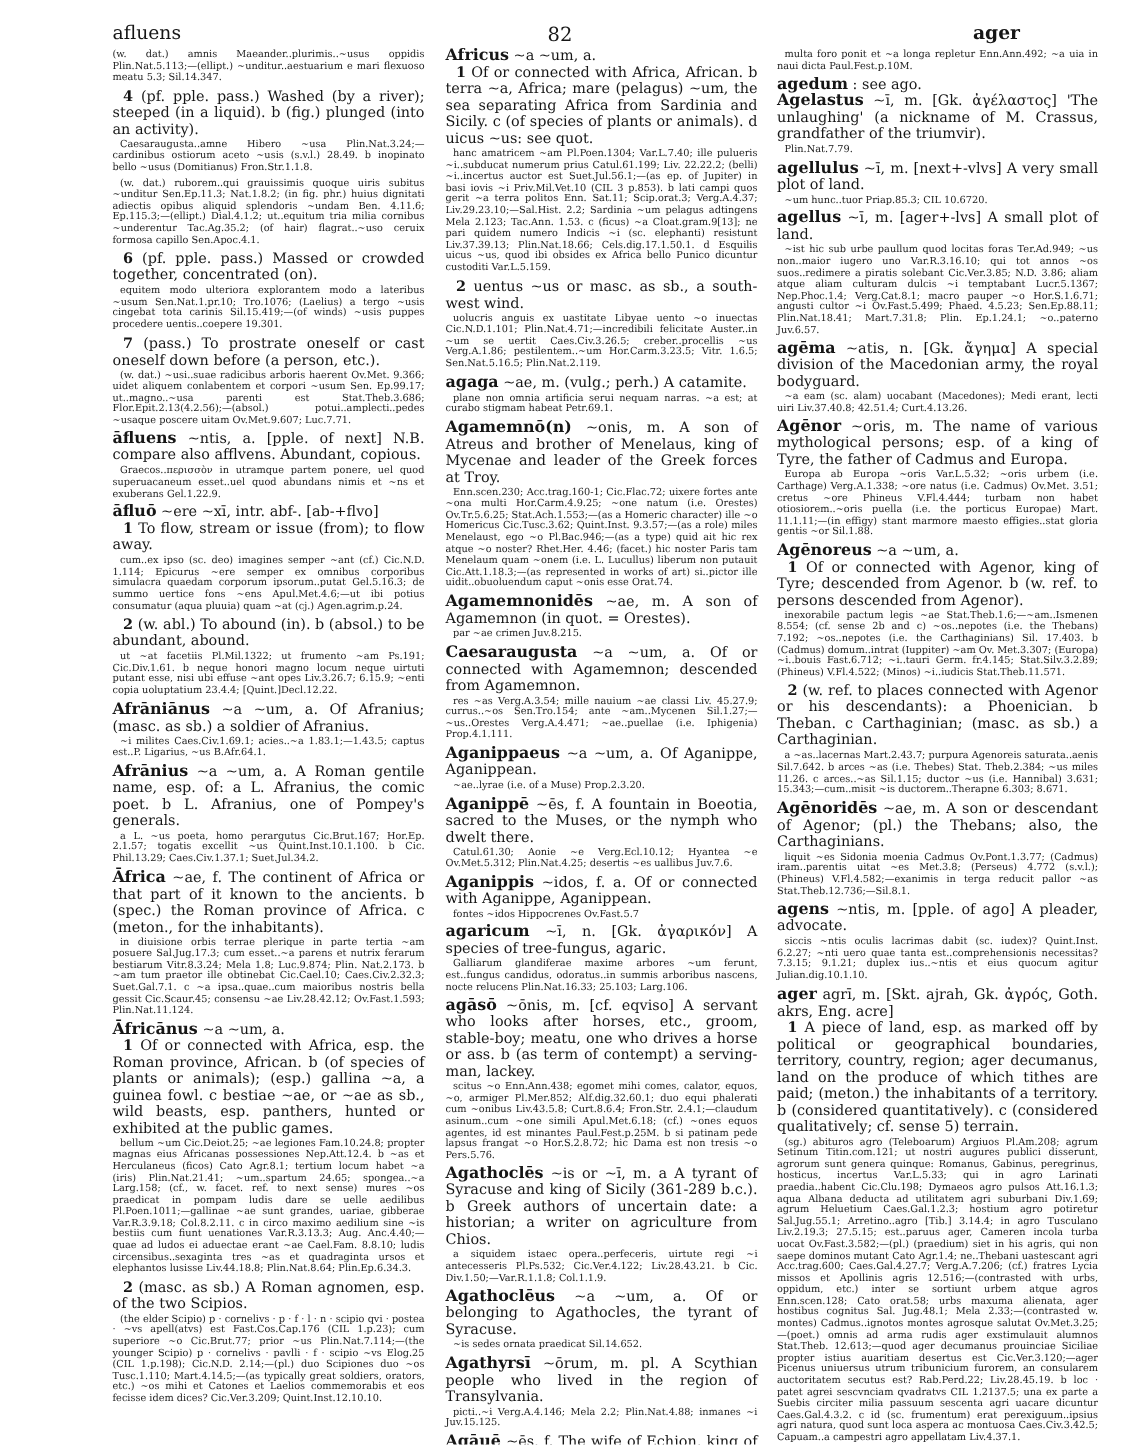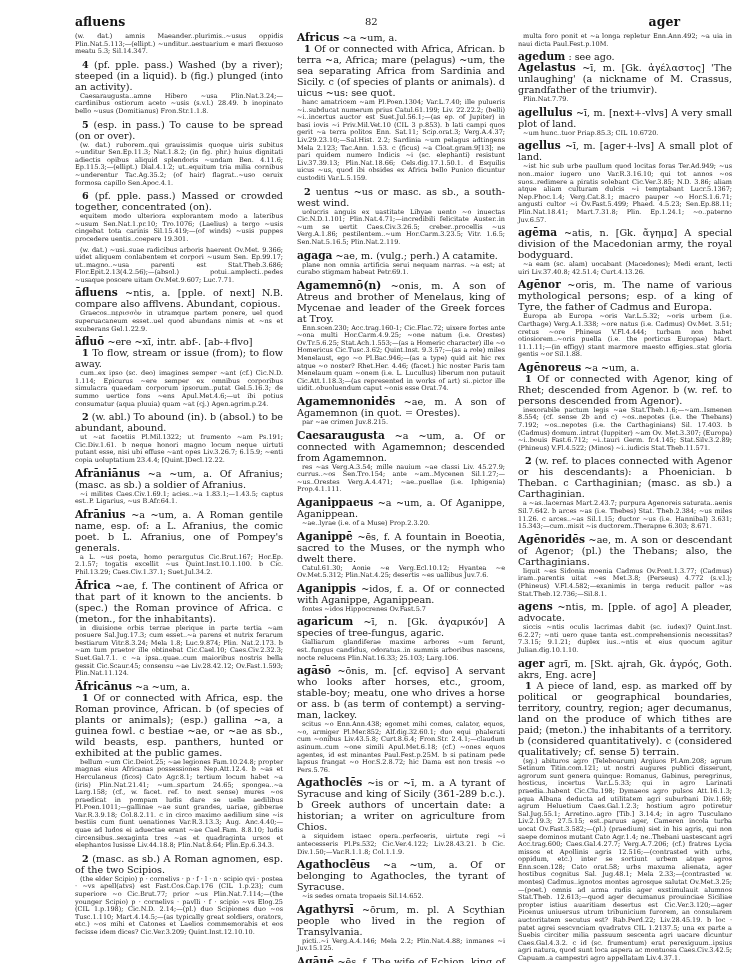--- a/index.html
+++ b/index.html
@@ -1,21 +1,21 @@
 <!DOCTYPE html>
 <html><head>
 <meta charset="utf-8">
 <style>
   html, body { margin: 0; padding: 0; background: #ffffff; }
   body { width: 750px; height: 963px; position: relative; overflow: hidden; color: #161616;
          font-family: "DejaVu Serif", "Liberation Serif", serif; }
   .page-header { position: absolute; top: 14px; left: 75px; width: 605px; height: 18px; }
-  .guide-left { position: absolute; left: 0; top: 0; font-weight: bold; font-size: 12.5px; }
+  .guide-left { position: absolute; left: 0; top: 0; font-weight: normal; font-size: 12.5px; }
   .guide-right { position: absolute; right: 0; top: 0; font-weight: bold; font-size: 12.5px; }
-  .page-num { position: absolute; left: 290px; top: 2px; font-size: 10px; }
+  .page-num { position: absolute; left: 290px; top: 2px; font-size: 13px; }
   .col { position: absolute; top: 32px; width: 208px; }
   .col1 { left: 75px; }
   .col2 { left: 297px; }
   .col3 { left: 518px; width: 214px; }
   .def { font-size: 9.6px; line-height: 11px; text-align: justify; margin: 0; }
   .def.indent { text-indent: 7px; }
   .hw { font-weight: bold; font-size: 10.6px; }
   .cit { font-size: 6.5px; line-height: 7.6px; text-align: justify; margin: 1px 0 3px 0; text-indent: 5px; color: #222; }
   .cont { text-indent: 0; }
   .sense { font-weight: bold; }
@@ -26,24 +26,24 @@
 <div class="page-header">
   <span class="guide-left">afluens</span>
   <span class="page-num">82</span>
   <span class="guide-right">ager</span>
 </div>
 
 <div class="col col1">
     <p class="cit cont">(w. dat.) amnis Maeander..plurimis..~usus oppidis Plin.Nat.5.113;—(ellipt.) ~unditur..aestuarium e mari flexuoso meatu 5.3; Sil.14.347.</p>
     <p class="def indent"><span class="sense">4</span> <span>(pf. pple. pass.) Washed (by a river); steeped (in a liquid). b (fig.) plunged (into an activity).</span></p>
     <p class="cit">Caesaraugusta..amne Hibero ~usa Plin.Nat.3.24;—cardinibus ostiorum aceto ~usis (s.v.l.) 28.49. b inopinato bello ~usus (Domitianus) Fron.Str.1.1.8.</p>
-    <p class="def indent"><span class="sense">5</span> <span>(esp. in pass.) To cause to be spread (on or over).</span></p>
     <p class="cit">(w. dat.) ruborem..qui grauissimis quoque uiris subitus ~unditur Sen.Ep.11.3; Nat.1.8.2; (in fig. phr.) huius dignitati adiectis opibus aliquid splendoris ~undam Ben. 4.11.6; Ep.115.3;—(ellipt.) Dial.4.1.2; ut..equitum tria milia cornibus ~underentur Tac.Ag.35.2; (of hair) flagrat..~uso ceruix formosa capillo Sen.Apoc.4.1.</p>
     <p class="def indent"><span class="sense">6</span> <span>(pf. pple. pass.) Massed or crowded together, concentrated (on).</span></p>
     <p class="cit">equitem modo ulteriora explorantem modo a lateribus ~usum Sen.Nat.1.pr.10; Tro.1076; (Laelius) a tergo ~usis cingebat tota carinis Sil.15.419;—(of winds) ~usis puppes procedere uentis..coepere 19.301.</p>
+    <p class="def indent"><span class="sense">7</span> <span>(pass.) To prostrate oneself or cast oneself down before (a person, etc.).</span></p>
     <p class="cit">(w. dat.) ~usi..suae radicibus arboris haerent Ov.Met. 9.366; uidet aliquem conlabentem et corpori ~usum Sen. Ep.99.17; ut..magno..~usa parenti est Stat.Theb.3.686; Flor.Epit.2.13(4.2.56);—(absol.) potui..amplecti..pedes ~usaque poscere uitam Ov.Met.9.607; Luc.7.71.</p>
     <p class="def"><span class="hw">āfluens</span> <span>~ntis, a. [pple. of next] N.B. compare also afflvens. Abundant, copious.</span></p>
     <p class="cit">Graecos..περισσὸν in utramque partem ponere, uel quod superuacaneum esset..uel quod abundans nimis et ~ns et exuberans Gel.1.22.9.</p>
     <p class="def"><span class="hw">āfluō</span> <span>~ere ~xī, intr. abf-. [ab-+flvo]</span></p>
     <p class="def indent"><span class="sense">1</span> <span>To flow, stream or issue (from); to flow away.</span></p>
     <p class="cit">cum..ex ipso (sc. deo) imagines semper ~ant (cf.) Cic.N.D. 1.114; Epicurus ~ere semper ex omnibus corporibus simulacra quaedam corporum ipsorum..putat Gel.5.16.3; de summo uertice fons ~ens Apul.Met.4.6;—ut ibi potius consumatur (aqua pluuia) quam ~at (cj.) Agen.agrim.p.24.</p>
     <p class="def indent"><span class="sense">2</span> <span>(w. abl.) To abound (in). b (absol.) to be abundant, abound.</span></p>
     <p class="cit">ut ~at facetiis Pl.Mil.1322; ut frumento ~am Ps.191; Cic.Div.1.61. b neque honori magno locum neque uirtuti putant esse, nisi ubi effuse ~ant opes Liv.3.26.7; 6.15.9; ~enti copia uoluptatium 23.4.4; [Quint.]Decl.12.22.</p>
     <p class="def"><span class="hw">Afrāniānus</span> <span>~a ~um, a. Of Afranius; (masc. as sb.) a soldier of Afranius.</span></p>
     <p class="cit">~i milites Caes.Civ.1.69.1; acies..~a 1.83.1;—1.43.5; captus est..P. Ligarius, ~us B.Afr.64.1.</p>
@@ -77,40 +77,40 @@
     <p class="cit">Catul.61.30; Aonie ~e Verg.Ecl.10.12; Hyantea ~e Ov.Met.5.312; Plin.Nat.4.25; desertis ~es uallibus Juv.7.6.</p>
     <p class="def"><span class="hw">Aganippis</span> <span>~idos, f. a. Of or connected with Aganippe, Aganippean.</span></p>
     <p class="cit">fontes ~idos Hippocrenes Ov.Fast.5.7</p>
     <p class="def"><span class="hw">agaricum</span> <span>~ī, n. [Gk. ἀγαρικόν] A species of tree-fungus, agaric.</span></p>
     <p class="cit">Galliarum glandiferae maxime arbores ~um ferunt, est..fungus candidus, odoratus..in summis arboribus nascens, nocte relucens Plin.Nat.16.33; 25.103; Larg.106.</p>
     <p class="def"><span class="hw">agāsō</span> <span>~ōnis, m. [cf. eqviso] A servant who looks after horses, etc., groom, stable-boy; meatu, one who drives a horse or ass. b (as term of contempt) a serving-man, lackey.</span></p>
     <p class="cit">scitus ~o Enn.Ann.438; egomet mihi comes, calator, equos, ~o, armiger Pl.Mer.852; Alf.dig.32.60.1; duo equi phalerati cum ~onibus Liv.43.5.8; Curt.8.6.4; Fron.Str. 2.4.1;—claudum asinum..cum ~one simili Apul.Met.6.18; (cf.) ~ones equos agentes, id est minantes Paul.Fest.p.25M. b si patinam pede lapsus frangat ~o Hor.S.2.8.72; hic Dama est non tresis ~o Pers.5.76.</p>
     <p class="def"><span class="hw">Agathoclēs</span> <span>~is or ~ī, m. a A tyrant of Syracuse and king of Sicily (361-289 b.c.). b Greek authors of uncertain date: a historian; a writer on agriculture from Chios.</span></p>
     <p class="cit">a siquidem istaec opera..perfeceris, uirtute regi ~i antecesseris Pl.Ps.532; Cic.Ver.4.122; Liv.28.43.21. b Cic. Div.1.50;—Var.R.1.1.8; Col.1.1.9.</p>
     <p class="def"><span class="hw">Agathoclēus</span> <span>~a ~um, a. Of or belonging to Agathocles, the tyrant of Syracuse.</span></p>
-    <p class="cit">~is sedes ornata tropaeis Sil.14.652.</p>
+    <p class="cit">~is sedes ornata praedicat Sil.14.652.</p>
     <p class="def"><span class="hw">Agathyrsī</span> <span>~ōrum, m. pl. A Scythian people who lived in the region of Transylvania.</span></p>
     <p class="cit">picti..~i Verg.A.4.146; Mela 2.2; Plin.Nat.4.88; inmanes ~i Juv.15.125.</p>
     <p class="def"><span class="hw">Agāuē</span> <span>~ēs, f. The wife of Echion, king of Thebes, and mother of Pentheus.</span></p>
   </div>
 <div class="col col3">
     <p class="cit">multa foro ponit et ~a longa repletur Enn.Ann.492; ~a uia in naui dicta Paul.Fest.p.10M.</p>
     <p class="def"><span class="hw">agedum</span> <span>: see ago.</span></p>
     <p class="def"><span class="hw">Agelastus</span> <span>~ī, m. [Gk. ἀγέλαστος] 'The unlaughing' (a nickname of M. Crassus, grandfather of the triumvir).</span></p>
     <p class="cit">Plin.Nat.7.79.</p>
     <p class="def"><span class="hw">agellulus</span> <span>~ī, m. [next+-vlvs] A very small plot of land.</span></p>
     <p class="cit">~um hunc..tuor Priap.85.3; CIL 10.6720.</p>
     <p class="def"><span class="hw">agellus</span> <span>~ī, m. [ager+-lvs] A small plot of land.</span></p>
     <p class="cit">~ist hic sub urbe paullum quod locitas foras Ter.Ad.949; ~us non..maior iugero uno Var.R.3.16.10; qui tot annos ~os suos..redimere a piratis solebant Cic.Ver.3.85; N.D. 3.86; aliam atque aliam culturam dulcis ~i temptabant Lucr.5.1367; Nep.Phoc.1.4; Verg.Cat.8.1; macro pauper ~o Hor.S.1.6.71; angusti cultor ~i Ov.Fast.5.499; Phaed. 4.5.23; Sen.Ep.88.11; Plin.Nat.18.41; Mart.7.31.8; Plin. Ep.1.24.1; ~o..paterno Juv.6.57.</p>
     <p class="def"><span class="hw">agēma</span> <span>~atis, n. [Gk. ἄγημα] A special division of the Macedonian army, the royal bodyguard.</span></p>
     <p class="cit">~a eam (sc. alam) uocabant (Macedones); Medi erant, lecti uiri Liv.37.40.8; 42.51.4; Curt.4.13.26.</p>
     <p class="def"><span class="hw">Agēnor</span> <span>~oris, m. The name of various mythological persons; esp. of a king of Tyre, the father of Cadmus and Europa.</span></p>
     <p class="cit">Europa ab Europa ~oris Var.L.5.32; ~oris urbem (i.e. Carthage) Verg.A.1.338; ~ore natus (i.e. Cadmus) Ov.Met. 3.51; cretus ~ore Phineus V.Fl.4.444; turbam non habet otiosiorem..~oris puella (i.e. the porticus Europae) Mart. 11.1.11;—(in effigy) stant marmore maesto effigies..stat gloria gentis ~or Sil.1.88.</p>
     <p class="def"><span class="hw">Agēnoreus</span> <span>~a ~um, a.</span></p>
-    <p class="def indent"><span class="sense">1</span> <span>Of or connected with Agenor, king of Rhet; descended from Agenor. b (w. ref. to persons descended from Agenor).</span></p>
+    <p class="def indent"><span class="sense">1</span> <span>Of or connected with Agenor, king of Tyre; descended from Agenor. b (w. ref. to persons descended from Agenor).</span></p>
     <p class="cit">inexorabile pactum legis ~ae Stat.Theb.1.6;—~am..Ismenen 8.554; (cf. sense 2b and c) ~os..nepotes (i.e. the Thebans) 7.192; ~os..nepotes (i.e. the Carthaginians) Sil. 17.403. b (Cadmus) domum..intrat (Iuppiter) ~am Ov. Met.3.307; (Europa) ~i..bouis Fast.6.712; ~i..tauri Germ. fr.4.145; Stat.Silv.3.2.89; (Phineus) V.Fl.4.522; (Minos) ~i..iudicis Stat.Theb.11.571.</p>
     <p class="def indent"><span class="sense">2</span> <span>(w. ref. to places connected with Agenor or his descendants): a Phoenician. b Theban. c Carthaginian; (masc. as sb.) a Carthaginian.</span></p>
     <p class="cit">a ~as..lacernas Mart.2.43.7; purpura Agenoreis saturata..aenis Sil.7.642. b arces ~as (i.e. Thebes) Stat. Theb.2.384; ~us miles 11.26. c arces..~as Sil.1.15; ductor ~us (i.e. Hannibal) 3.631; 15.343;—cum..misit ~is ductorem..Therapne 6.303; 8.671.</p>
     <p class="def"><span class="hw">Agēnoridēs</span> <span>~ae, m. A son or descendant of Agenor; (pl.) the Thebans; also, the Carthaginians.</span></p>
     <p class="cit">liquit ~es Sidonia moenia Cadmus Ov.Pont.1.3.77; (Cadmus) iram..parentis uitat ~es Met.3.8; (Perseus) 4.772 (s.v.l.); (Phineus) V.Fl.4.582;—exanimis in terga reducit pallor ~as Stat.Theb.12.736;—Sil.8.1.</p>
     <p class="def"><span class="hw">agens</span> <span>~ntis, m. [pple. of ago] A pleader, advocate.</span></p>
     <p class="cit">siccis ~ntis oculis lacrimas dabit (sc. iudex)? Quint.Inst. 6.2.27; ~nti uero quae tanta est..comprehensionis necessitas? 7.3.15; 9.1.21; duplex ius..~ntis et eius quocum agitur Julian.dig.10.1.10.</p>
     <p class="def"><span class="hw">ager</span> <span>agrī, m. [Skt. ajrah, Gk. ἀγρός, Goth. akrs, Eng. acre]</span></p>
     <p class="def indent"><span class="sense">1</span> <span>A piece of land, esp. as marked off by political or geographical boundaries, territory, country, region; ager decumanus, land on the produce of which tithes are paid; (meton.) the inhabitants of a territory. b (considered quantitatively). c (considered qualitatively; cf. sense 5) terrain.</span></p>
     <p class="cit">(sg.) abituros agro (Teleboarum) Argiuos Pl.Am.208; agrum Setinum Titin.com.121; ut nostri augures publici disserunt, agrorum sunt genera quinque: Romanus, Gabinus, peregrinus, hosticus, incertus Var.L.5.33; qui in agro Larinati praedia..habent Cic.Clu.198; Dymaeos agro pulsos Att.16.1.3; aqua Albana deducta ad utilitatem agri suburbani Div.1.69; agrum Heluetium Caes.Gal.1.2.3; hostium agro potiretur Sal.Jug.55.1; Arretino..agro [Tib.] 3.14.4; in agro Tusculano Liv.2.19.3; 27.5.15; est..paruus ager, Cameren incola turba uocat Ov.Fast.3.582;—(pl.) (praedium) siet in his agris, qui non saepe dominos mutant Cato Agr.1.4; ne..Thebani uastescant agri Acc.trag.600; Caes.Gal.4.27.7; Verg.A.7.206; (cf.) fratres Lycia missos et Apollinis agris 12.516;—(contrasted with urbs, oppidum, etc.) inter se sortiunt urbem atque agros Enn.scen.128; Cato orat.58; urbs maxuma alienata, ager hostibus cognitus Sal. Jug.48.1; Mela 2.33;—(contrasted w. montes) Cadmus..ignotos montes agrosque salutat Ov.Met.3.25;—(poet.) omnis ad arma rudis ager exstimulauit alumnos Stat.Theb. 12.613;—quod ager decumanus prouinciae Siciliae propter istius auaritiam desertus est Cic.Ver.3.120;—ager Picenus uniuersus utrum tribunicium furorem, an consularem auctoritatem secutus est? Rab.Perd.22; Liv.28.45.19. b loc · patet agrei sescvnciam qvadratvs CIL 1.2137.5; una ex parte a Suebis circiter milia passuum sescenta agri uacare dicuntur Caes.Gal.4.3.2. c id (sc. frumentum) erat perexiguum..ipsius agri natura, quod sunt loca aspera ac montuosa Caes.Civ.3.42.5; Capuam..a campestri agro appellatam Liv.4.37.1.</p>

